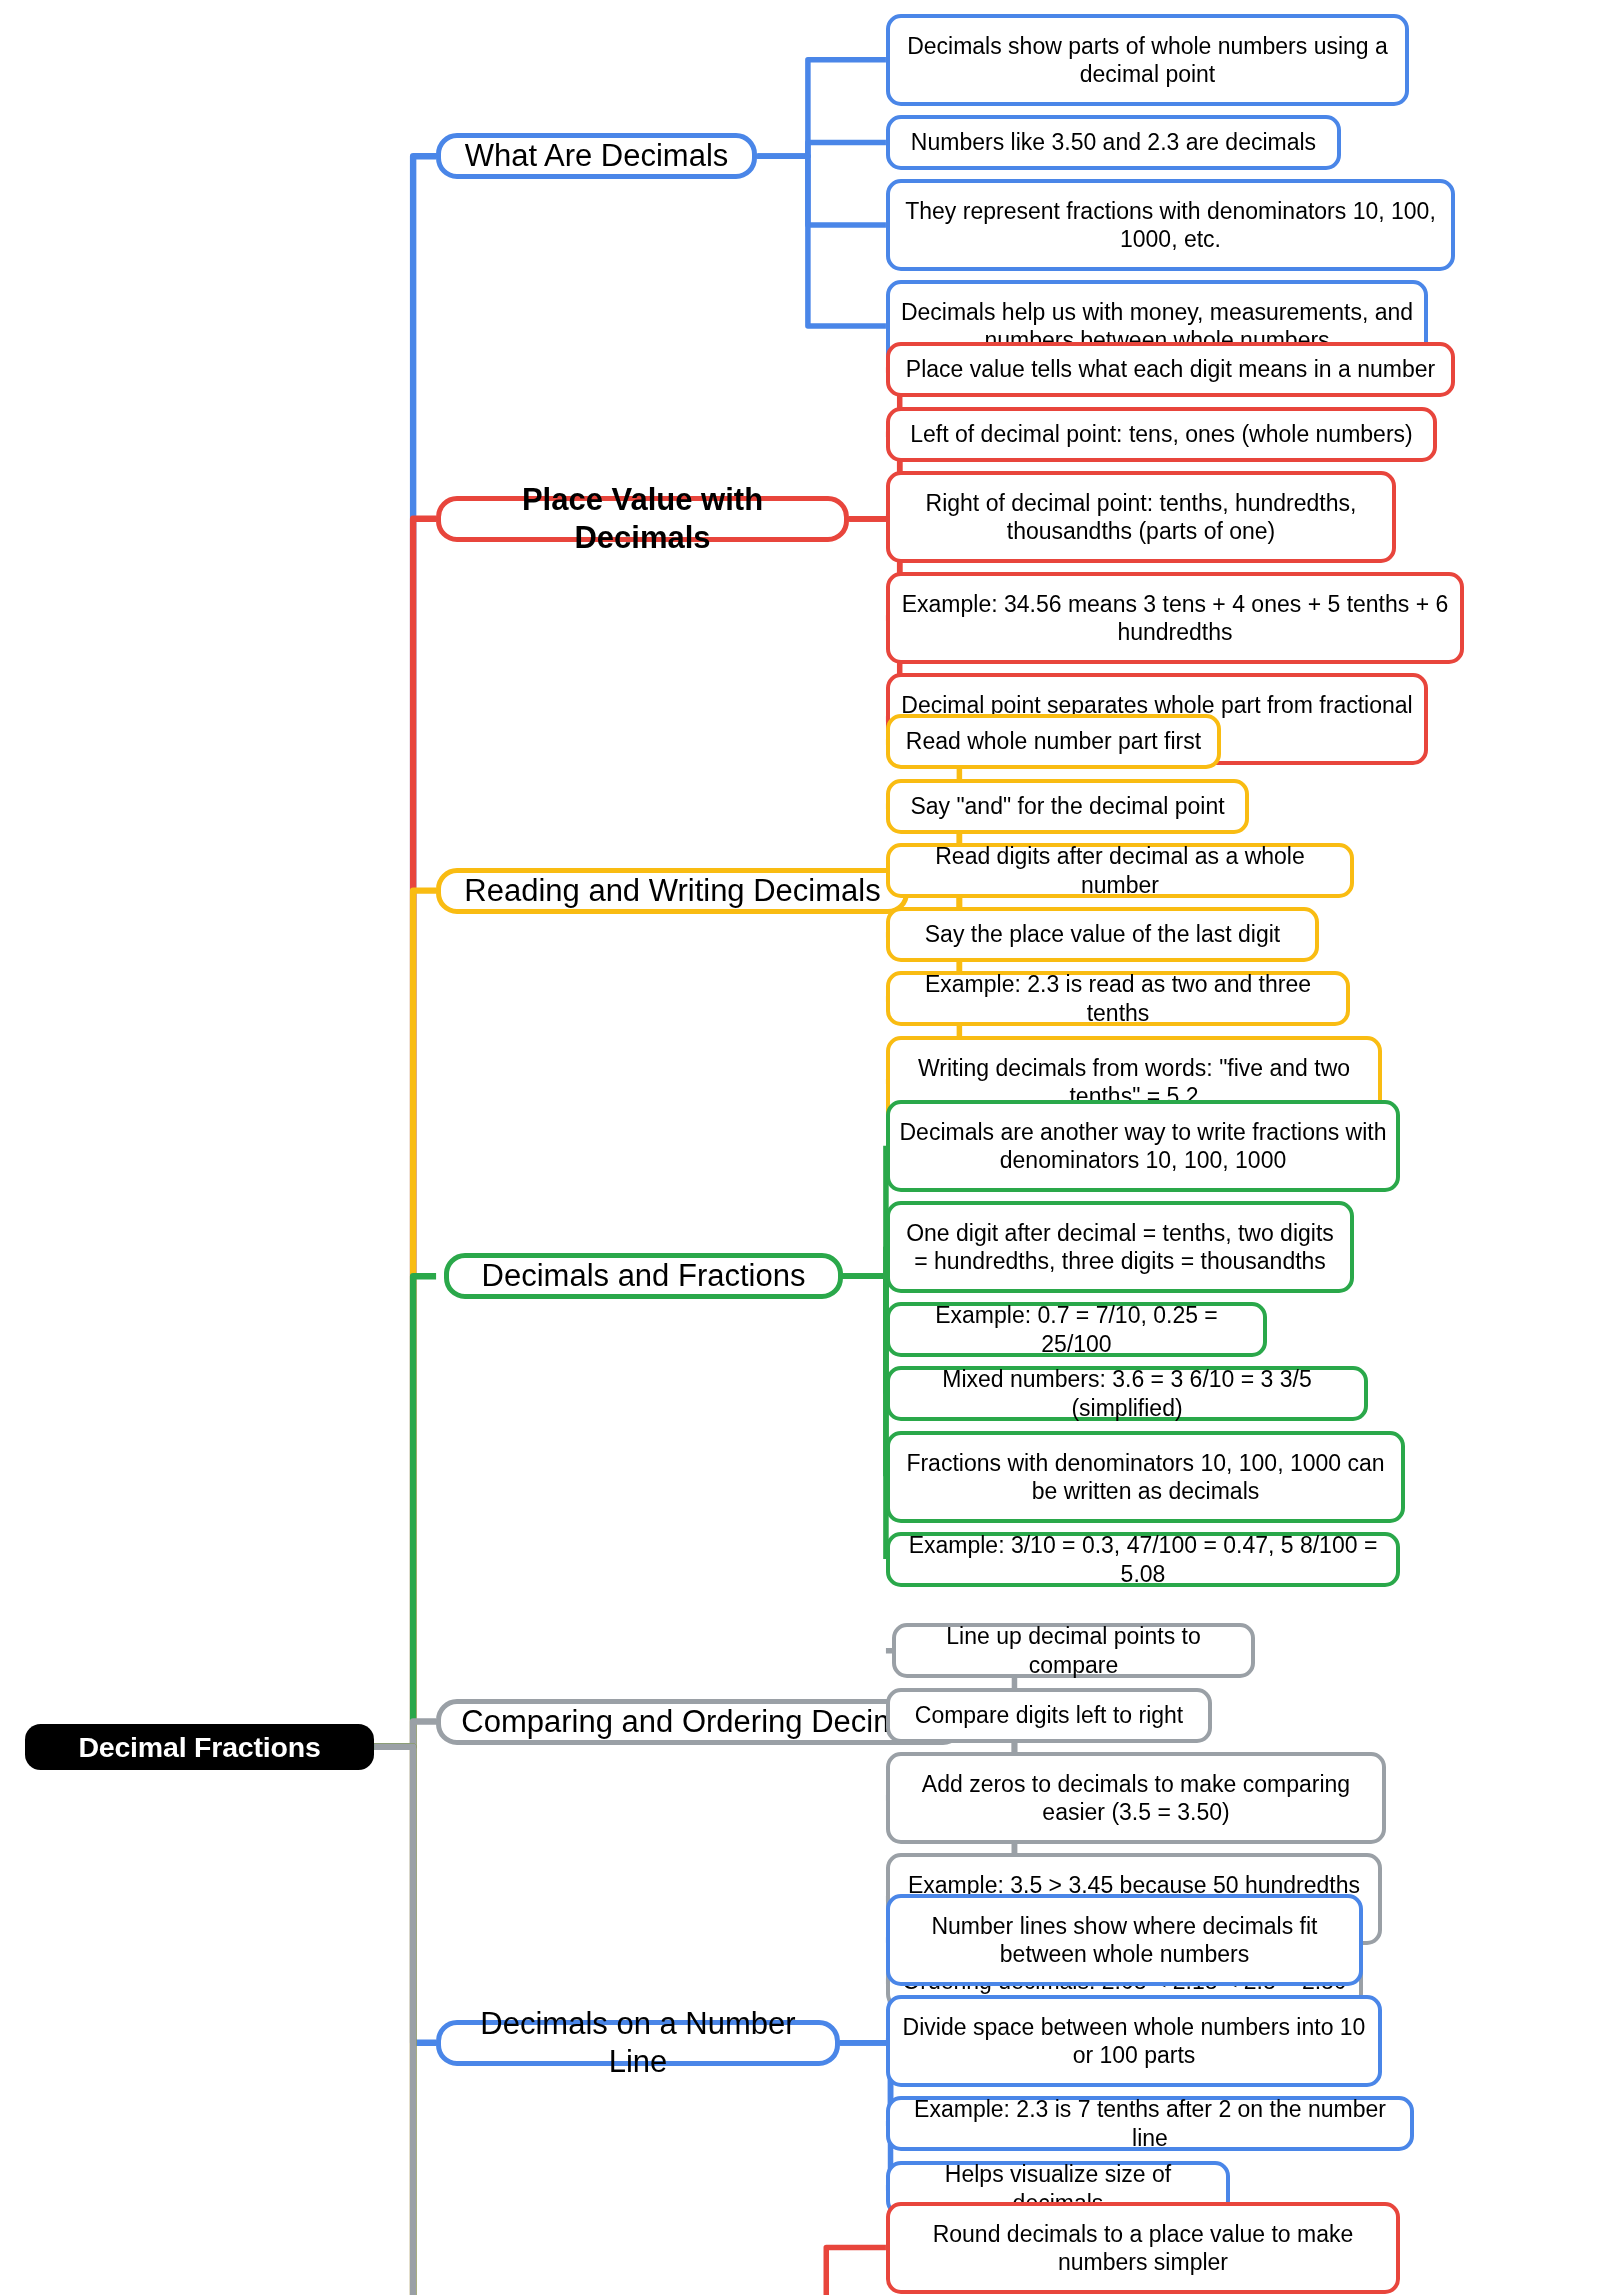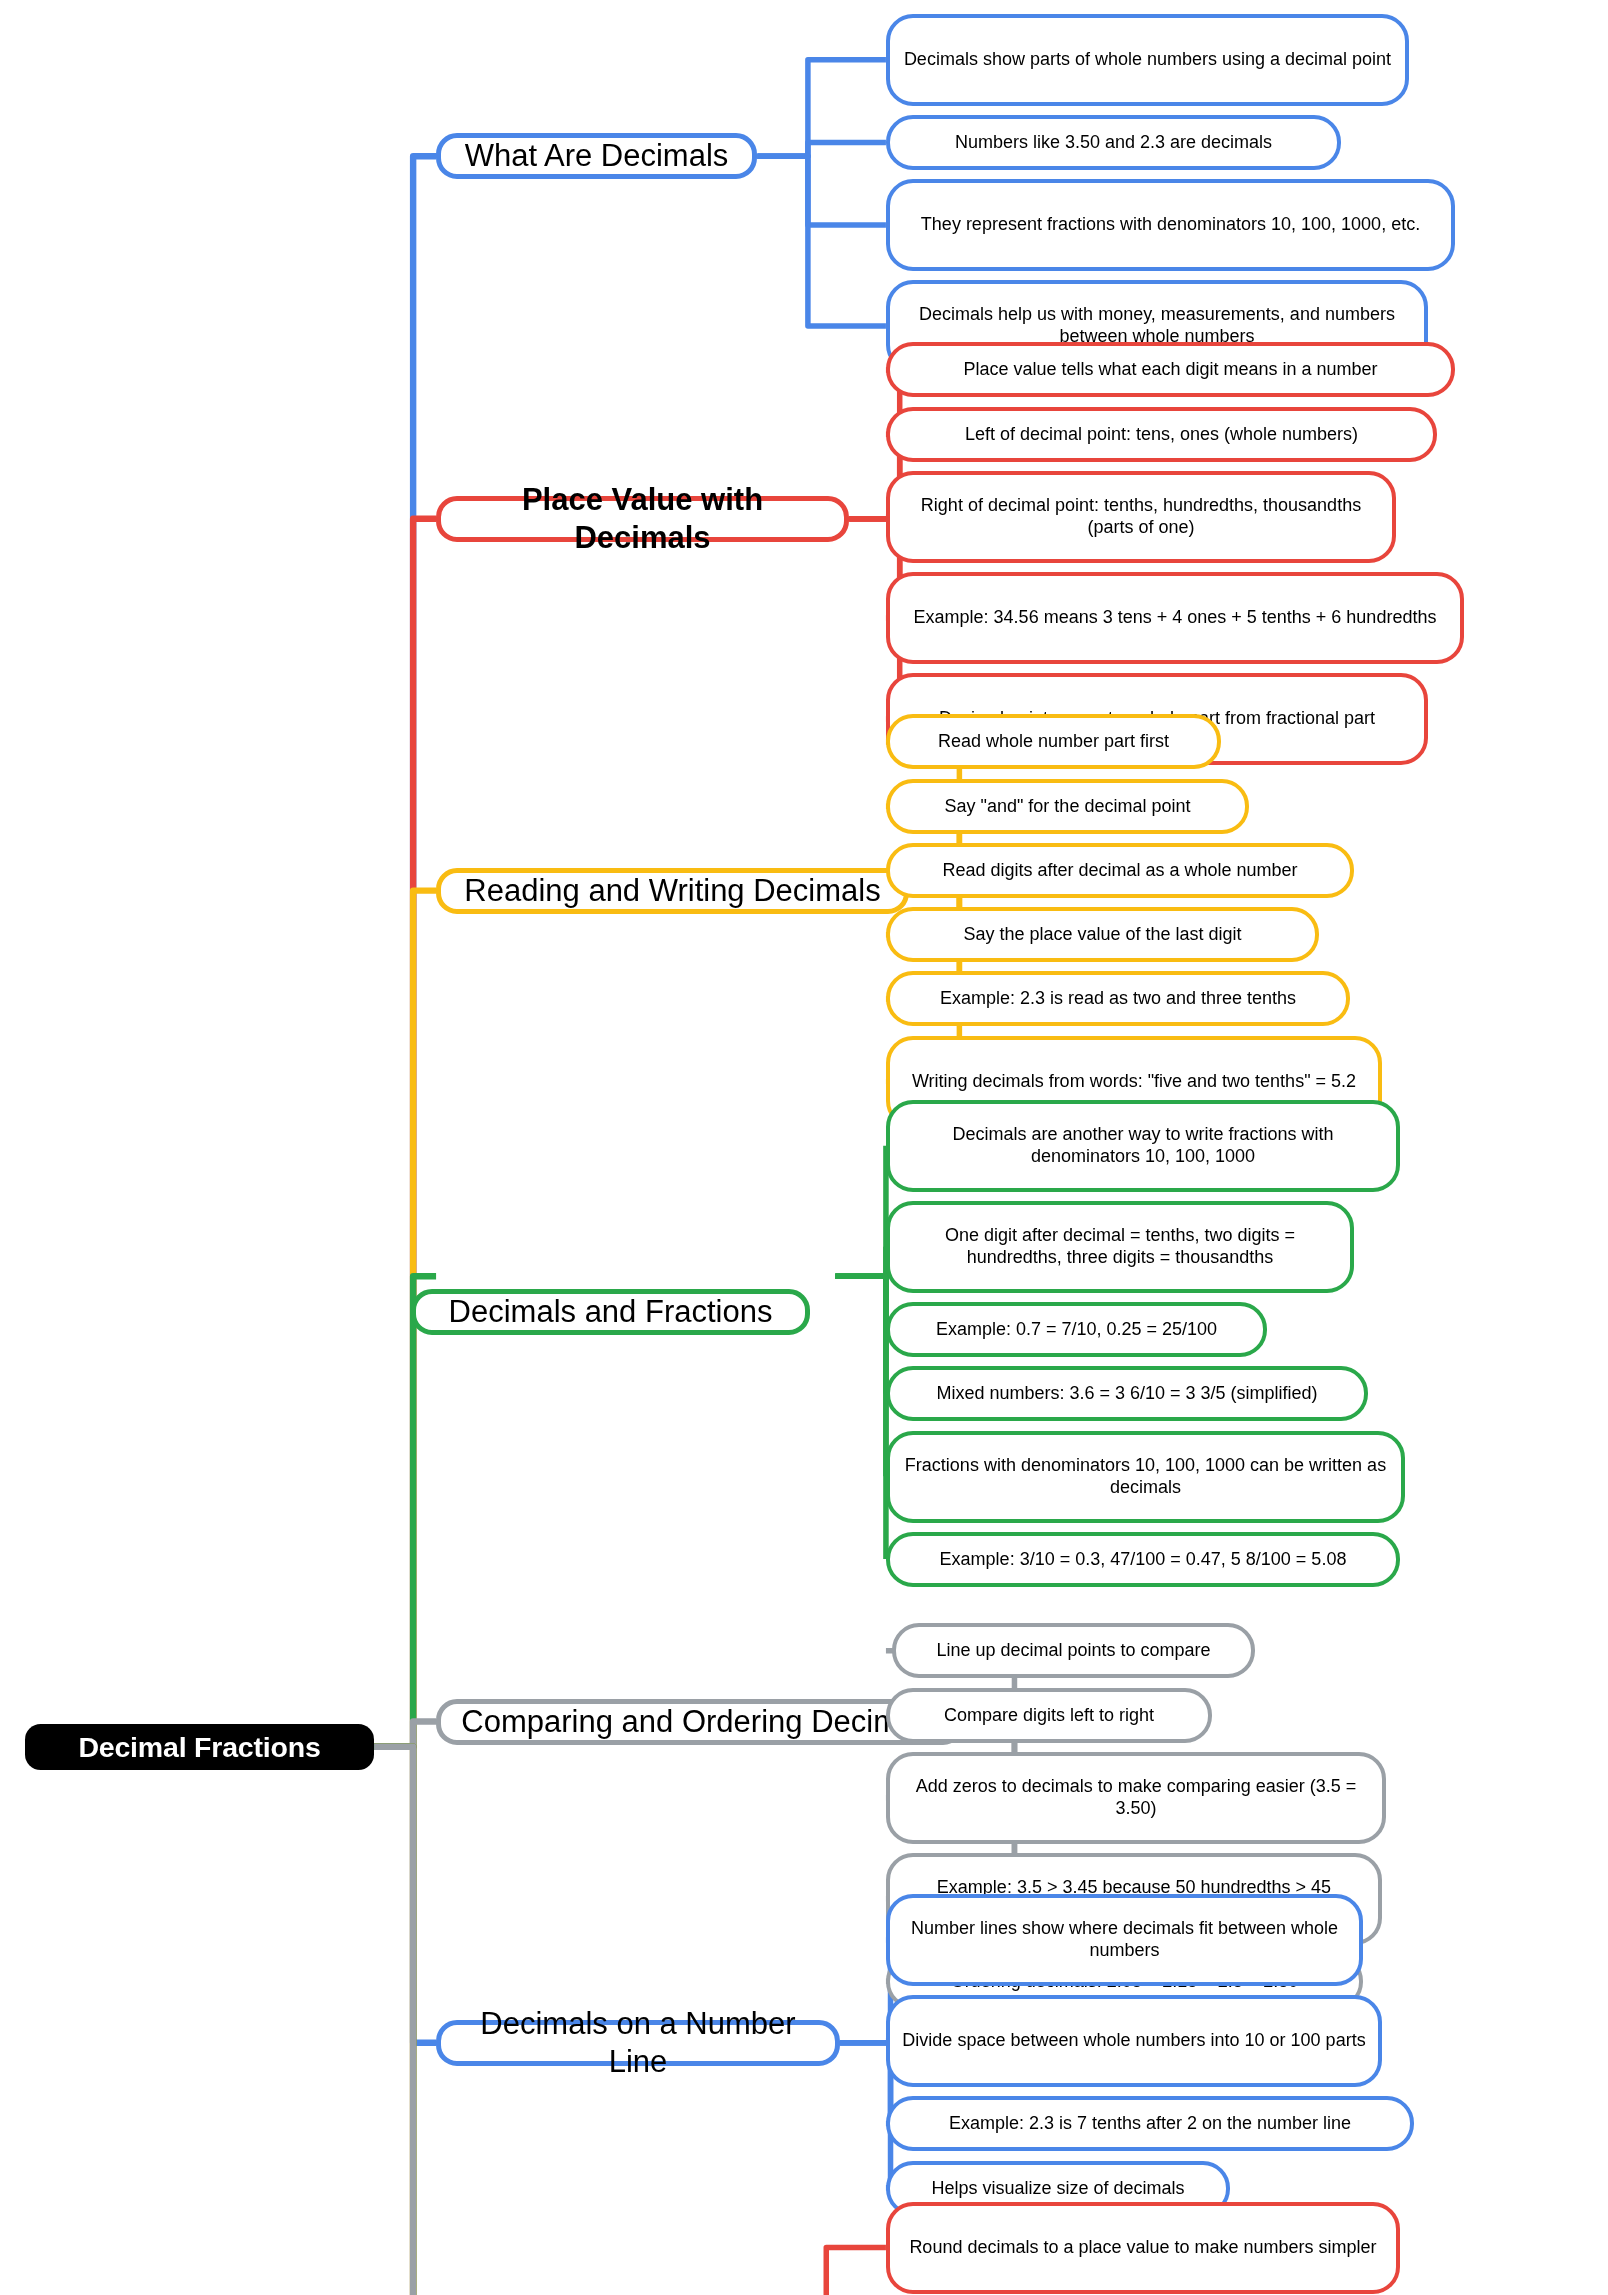--- a/index.html
+++ b/index.html
@@ -49,22 +49,22 @@
     border-width: 5px;
     border-style: solid;
     border-radius: 21px;
     font-size: 31px;
     font-weight: normal;
     padding: 0 12px;
   }
   .leaf-node {
     border-width: 4.1px;
     border-style: solid;
-    border-radius: 27px;
-    font-size: 18px;
+    border-radius: 15px;
+    font-size: 23px;
     font-weight: normal;
     padding: 2.8px 9.2px;
   }
   .c-blue   { border-color: #4a86e8; }
   .c-red    { border-color: #e8453c; }
   .c-yellow { border-color: #f9bc12; }
   .c-green  { border-color: #2aa84a; }
   .c-gray   { border-color: #9aa0a6; }
 </style>
 </head>
@@ -149,21 +149,21 @@
       <div class="node leaf-node c-red" style="left: 886px; top: 471px; width: 510px; min-height: 92px; height: 92px;">Right of decimal point: tenths, hundredths, thousandths (parts of one)</div>
       <div class="node leaf-node c-red" style="left: 886px; top: 572px; width: 578px; min-height: 92px; height: 92px;">Example: 34.56 means 3 tens + 4 ones + 5 tenths + 6 hundredths</div>
       <div class="node leaf-node c-red" style="left: 886px; top: 673px; width: 542px; min-height: 92px; height: 92px;">Decimal point separates whole part from fractional part</div>
       <div class="node branch-node c-yellow" style="left: 436px; top: 868px; width: 473px; min-height: 46px; height: 46px;">Reading and Writing Decimals</div>
       <div class="node leaf-node c-yellow" style="left: 886px; top: 714px; width: 335px; min-height: 55px; height: 55px;">Read whole number part first</div>
       <div class="node leaf-node c-yellow" style="left: 886px; top: 779px; width: 363px; min-height: 55px; height: 55px;">Say "and" for the decimal point</div>
       <div class="node leaf-node c-yellow" style="left: 886px; top: 843px; width: 468px; min-height: 55px; height: 55px;">Read digits after decimal as a whole number</div>
       <div class="node leaf-node c-yellow" style="left: 886px; top: 907px; width: 433px; min-height: 55px; height: 55px;">Say the place value of the last digit</div>
       <div class="node leaf-node c-yellow" style="left: 886px; top: 971px; width: 464px; min-height: 55px; height: 55px;">Example: 2.3 is read as two and three tenths</div>
       <div class="node leaf-node c-yellow" style="left: 886px; top: 1036px; width: 496px; min-height: 92px; height: 92px;">Writing decimals from words: "five and two tenths" = 5.2</div>
-      <div class="node branch-node c-green" style="left: 411px; top: 1253px; width: 399px; min-height: 46px; height: 46px; margin-top: 36px;">Decimals and Fractions</div>
+      <div class="node branch-node c-green" style="left: 444px; top: 1253px; width: 399px; min-height: 46px; height: 46px;">Decimals and Fractions</div>
       <div class="node leaf-node c-green" style="left: 886px; top: 1100px; width: 514px; min-height: 92px; height: 92px;">Decimals are another way to write fractions with denominators 10, 100, 1000</div>
       <div class="node leaf-node c-green" style="left: 886px; top: 1201px; width: 468px; min-height: 92px; height: 92px;">One digit after decimal = tenths, two digits = hundredths, three digits = thousandths</div>
       <div class="node leaf-node c-green" style="left: 886px; top: 1302px; width: 381px; min-height: 55px; height: 55px;">Example: 0.7 = 7/10, 0.25 = 25/100</div>
       <div class="node leaf-node c-green" style="left: 886px; top: 1366px; width: 482px; min-height: 55px; height: 55px;">Mixed numbers: 3.6 = 3 6/10 = 3 3/5 (simplified)</div>
       <div class="node leaf-node c-green" style="left: 886px; top: 1431px; width: 519px; min-height: 92px; height: 92px;">Fractions with denominators 10, 100, 1000 can be written as decimals</div>
       <div class="node leaf-node c-green" style="left: 886px; top: 1532px; width: 514px; min-height: 55px; height: 55px;">Example: 3/10 = 0.3, 47/100 = 0.47, 5 8/100 = 5.08</div>
       <div class="node branch-node c-gray" style="left: 436px; top: 1699px; width: 528px; min-height: 46px; height: 46px;">Comparing and Ordering Decimals</div>
       <div class="node leaf-node c-gray" style="left: 886px; top: 1623px; width: 363px; min-height: 55px; height: 55px; margin-left: 6px;">Line up decimal points to compare</div>
       <div class="node leaf-node c-gray" style="left: 886px; top: 1688px; width: 326px; min-height: 55px; height: 55px;">Compare digits left to right</div>
       <div class="node leaf-node c-gray" style="left: 886px; top: 1752px; width: 500px; min-height: 92px; height: 92px;">Add zeros to decimals to make comparing easier (3.5 = 3.50)</div>

